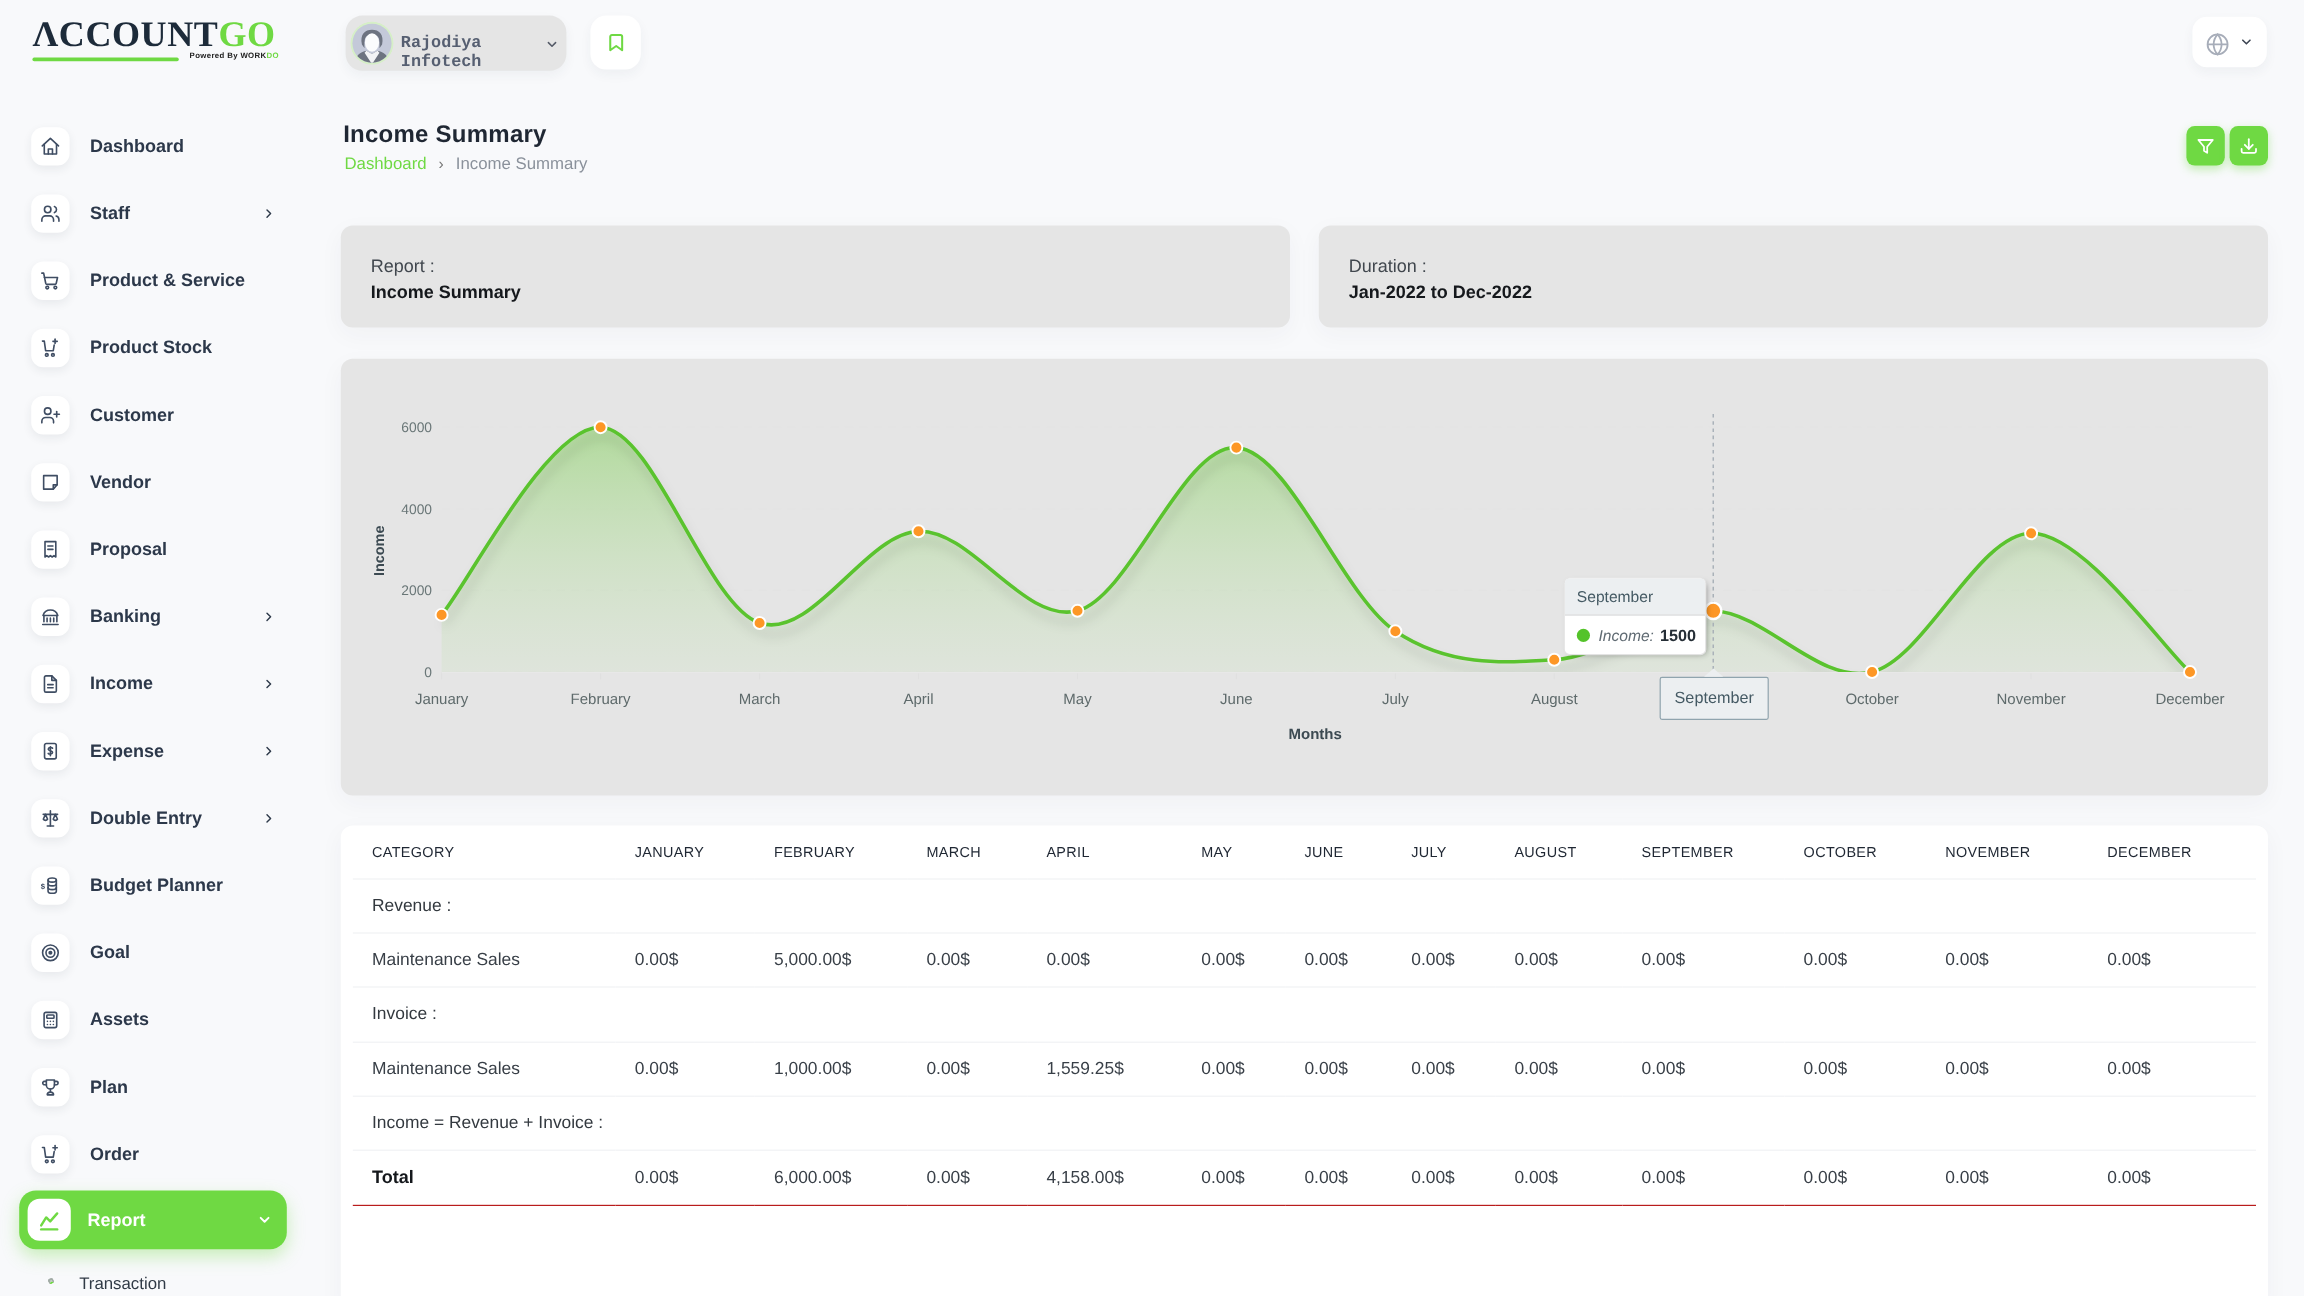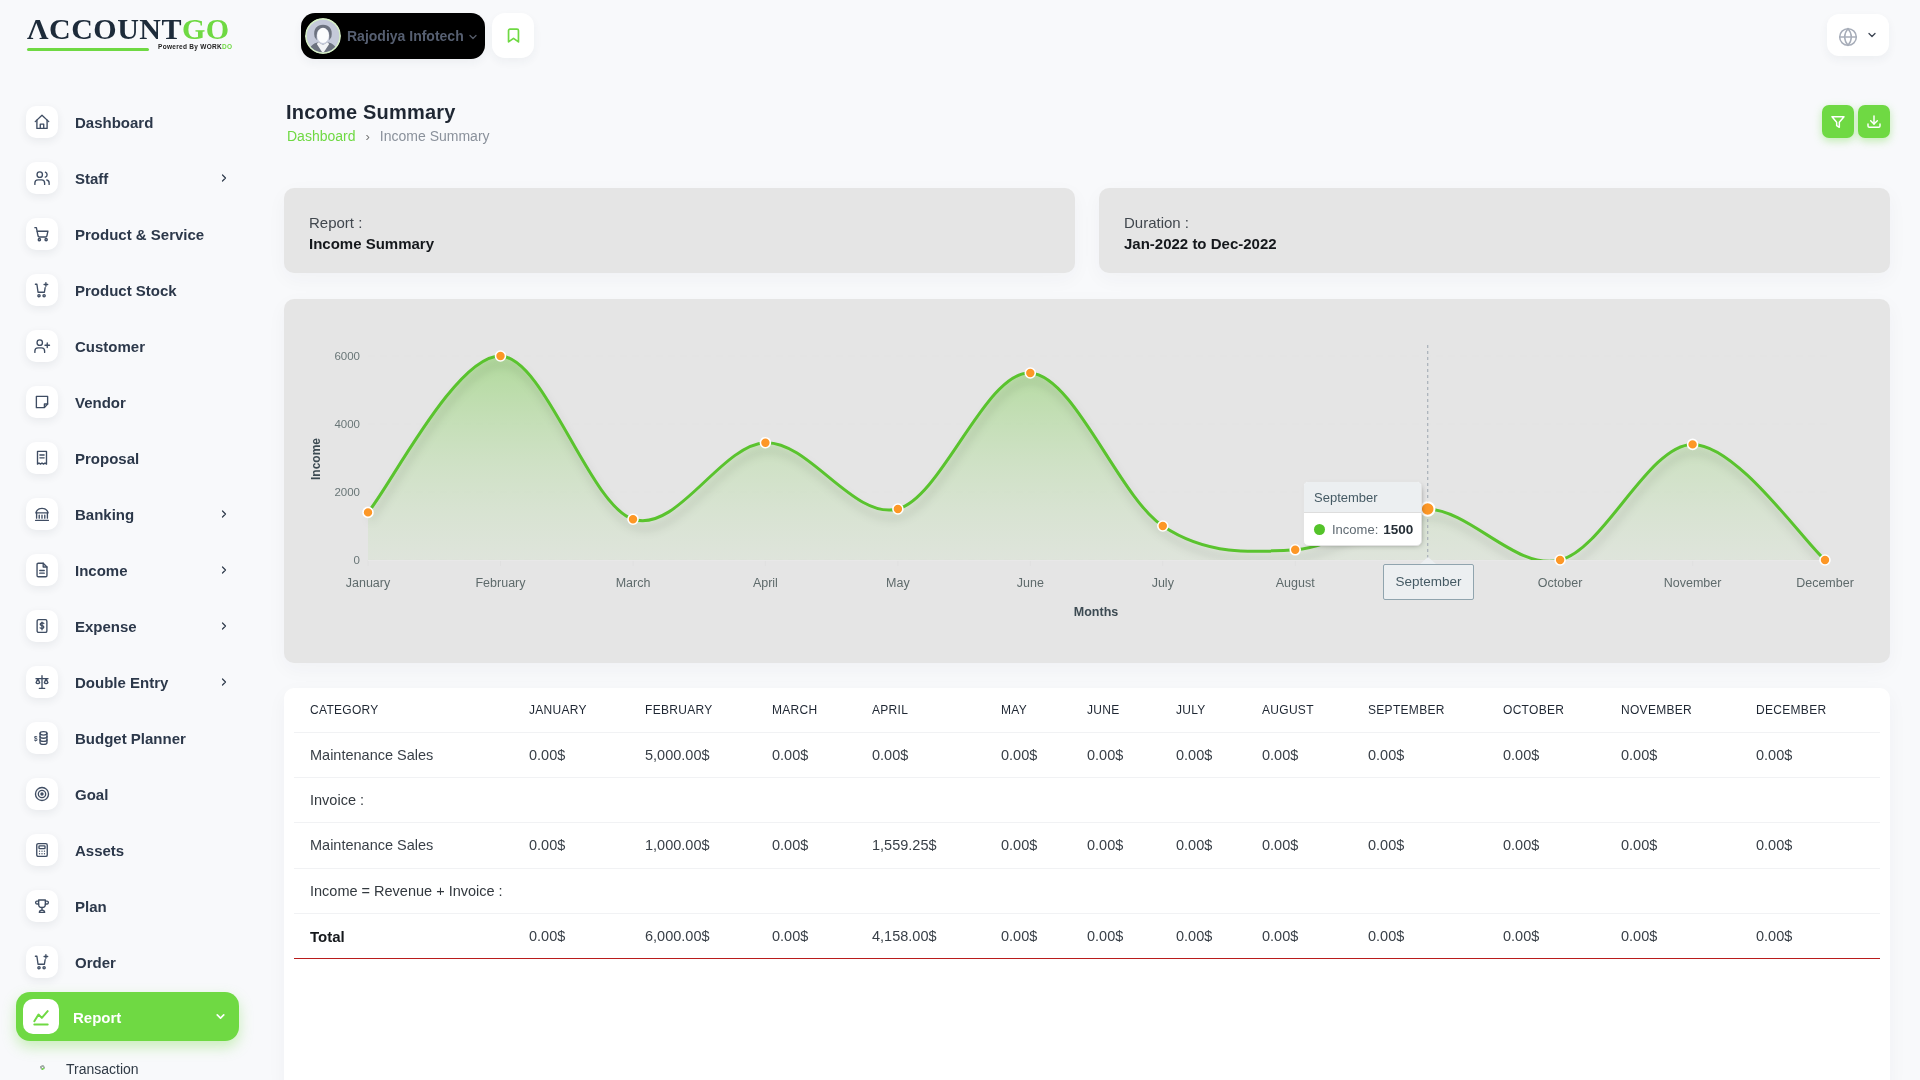--- a/index.html
+++ b/index.html
@@ -21,21 +21,21 @@
 
 #report-pill { position:absolute; left:16px; top:992px; width:223px; height:49px; background:#6fd943; border-radius:14px; box-shadow:0 6px 14px rgba(111,217,67,0.35); }
 #report-pill .tile { position:absolute; left:7px; top:7px; width:36px; height:35px; background:#fff; border-radius:10px; display:flex; align-items:center; justify-content:center; }
 #report-pill .lbl { position:absolute; left:57px; top:50%; transform:translateY(-50%); font-size:15px; font-weight:700; color:#fff; }
 #report-pill .chev { position:absolute; left:198px; top:18px; }
 #sub-trans { position:absolute; left:40px; top:1061px; width:200px; height:16px; }
 #sub-trans .dot { position:absolute; left:0px; top:4px; width:5px; height:5px; border-radius:50%; border:2px solid #a2aca6; border-bottom-color:#6fd943; background:#fff; transform:rotate(-20deg); }
 #sub-trans .lbl { position:absolute; left:26px; top:0; font-size:14px; color:#303a46; }
 
 
-#company { position:absolute; left:301px; top:13px; width:184px; height:46px; background:#000000; border-radius:14px; box-shadow:0 4px 10px rgba(40,50,70,0.05); }
+#company { position:absolute; left:288px; top:13px; width:184px; height:46px; background:#e5e5e5; border-radius:14px; box-shadow:0 4px 10px rgba(40,50,70,0.05);font-family:Liberation Mono, monospace; }
 #company .av { position:absolute; left:4px; top:5px; width:36px; height:36px; border-radius:50%; }
 #company .nm { position:absolute; left:46px; top:15px; font-size:14px; font-weight:700; color:#565f71; }
 #company .chev { position:absolute; left:166px; top:18px; }
 #bookmark { position:absolute; left:492px; top:13px; width:42px; height:45px; background:#fff; border-radius:13px; box-shadow:0 4px 10px rgba(40,50,70,0.05); display:flex; align-items:center; justify-content:center; }
 #lang { position:absolute; left:1827px; top:14px; width:62px; height:42px; background:#fff; border-radius:12px; box-shadow:0 4px 10px rgba(40,50,70,0.05); }
 
 
 #ptitle { position:absolute; left:286px; top:101px; font-size:20px; font-weight:700; color:#1f2733; letter-spacing:0.2px; }
 #bcrumb { position:absolute; left:287px; top:128px; font-size:14px; color:#8a919b; }
 #bcrumb .g { color:#6fd943; }
@@ -422,21 +422,21 @@
       <text x="1541" y="294">December</text>
     </g>
     <text x="812" y="323" font-family="Liberation Sans" font-size="12.5" font-weight="bold" fill="#3c4a52" text-anchor="middle">Months</text>
     <text x="36" y="166" font-family="Liberation Sans" font-size="12" font-weight="bold" fill="#3c4a52" text-anchor="middle" transform="rotate(-90 36 166)">Income</text>
   </svg>
 
   <div style="position:absolute; left:1019px; top:182px; width:119px; height:65px; background:#fff; border:1px solid #e3e3e3; border-radius:5px; box-shadow:2px 2px 6px -4px rgba(0,0,0,0.6); overflow:hidden;">
     <div style="height:31px; background:#eceff1; border-bottom:1px solid #dddddd; font-size:13px; color:#455a64; line-height:31px; padding-left:10px;">September</div>
     <div style="height:33px; display:flex; align-items:center; padding-left:10px;">
       <span style="width:11px; height:11px; border-radius:50%; background:#54c32a; display:inline-block;"></span>
-      <span style="font-size:13px; color:#5f6a72; margin-left:7px;">Income:</span>
+      <span style="font-size:13px; color:#5f6a72; margin-left:7px;font-style:italic;">Income:</span>
       <span style="font-size:13.5px; color:#252e36; font-weight:bold; margin-left:5px;">1500</span>
     </div>
   </div>
 
   <div style="position:absolute; left:1099px; top:265px; width:91px; height:36px; background:#eceff1; border:1px solid #90a4ae; border-radius:2px; font-size:13.5px; color:#455a64; text-align:center; line-height:34px;">September</div>
   <div style="position:absolute; left:1136px; top:258px; width:0; height:0; border-left:8px solid transparent; border-right:8px solid transparent; border-bottom:7px solid #eceff1;"></div>
 </div>
 
 <div id="tblcard">
   <table>
@@ -467,20 +467,23 @@
           <th>JULY</th>
           <th>AUGUST</th>
           <th>SEPTEMBER</th>
           <th>OCTOBER</th>
           <th>NOVEMBER</th>
           <th>DECEMBER</th>
         </tr>
     </thead>
     <tbody>
       <tr>
+          <td class="sec" colspan="13">Revenue :</td>
+        </tr>
+      <tr>
           <td>Maintenance Sales</td>
           <td>0.00$</td>
           <td>5,000.00$</td>
           <td>0.00$</td>
           <td>0.00$</td>
           <td>0.00$</td>
           <td>0.00$</td>
           <td>0.00$</td>
           <td>0.00$</td>
           <td>0.00$</td>

